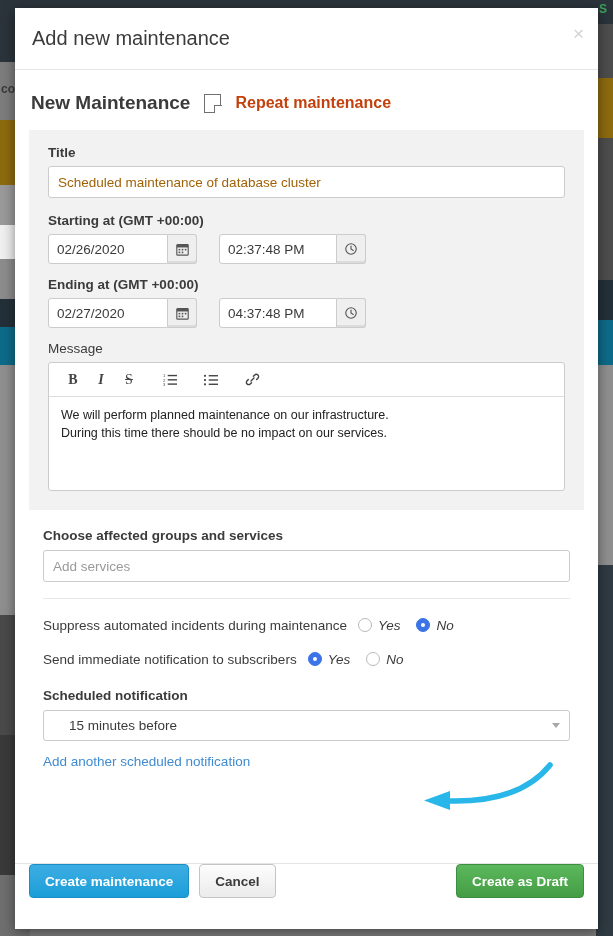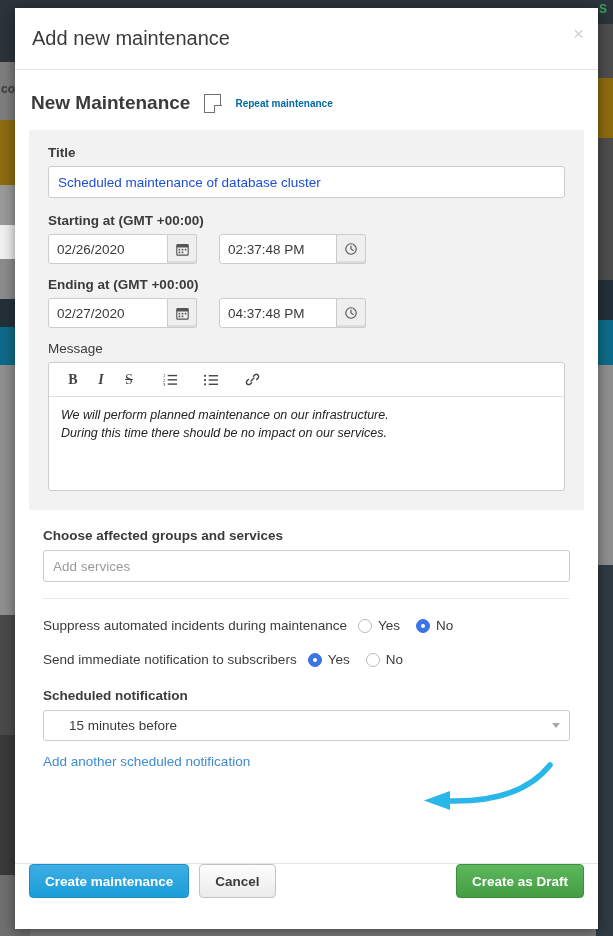--- a/index.html
+++ b/index.html
@@ -84,35 +84,35 @@
     cursor: pointer;
   }
   .repeat-icon::after {
     content: ""; position: absolute;
     right: -1.5px; bottom: -1.5px;
     width: 7px; height: 7px;
     background: #fff;
     border-left: 1.5px solid #707070;
     border-top: 1.5px solid #707070;
   }
-  .repeat-link { font-size: 10px; color: #0369a1; font-weight: bold; cursor: pointer; text-decoration: none; }
+  .repeat-link { font-size: 16px; color: #c2410c; font-weight: bold; cursor: pointer; text-decoration: none; }
 
   .gray-panel {
     background: #f2f2f2;
     padding: 15px 19px 19px 19px;
     margin-bottom: 18px;
   }
 
   .lbl { font-size: 13.5px; color: #3b3b3b; font-weight: bold; display: block; margin-bottom: 6px; }
   .lbl-light { font-size: 13.5px; color: #3b3b3b; font-weight: normal; display: block; margin-bottom: 6px; }
 
   .txt-input {
     width: 100%; height: 32px;
     border: 1px solid #ccc; border-radius: 3px;
-    padding: 0 9px; font-size: 13.5px; color: #1d4ed8;
+    padding: 0 9px; font-size: 13.5px; color: #a16207;
     background: #fff;
     font-family: "Liberation Sans", sans-serif;
   }
   .txt-input::placeholder { color: #9a9a9a; }
 
   .dt-row { display: flex; align-items: flex-start; margin-bottom: 13px; }
   .dt-field { width: 120px; height: 30px; border: 1px solid #ccc; border-radius: 3px 0 0 3px;
     padding: 0 8px; font-size: 13.5px; color: #3b3b3b; background: #fff;
     font-family: "Liberation Sans", sans-serif; }
   .dt-field.time { width: 118px; }
@@ -134,35 +134,34 @@
   .tb-btn {
     width: 28px; height: 28px;
     display: flex; align-items: center; justify-content: center;
     cursor: pointer; color: #444; font-size: 14px;
   }
   .tb-btn.sp { margin-left: 13px; }
   .editor-area {
     height: 93px; padding: 9px 12px;
     font-size: 12.5px; color: #222; line-height: 1.45;
     font-family: "Liberation Sans", sans-serif;
-    font-style: italic;
   }
 
   .divider { height: 1px; background: #e8e8e8; margin: 16px 0 0 0; }
 
   .field-block { padding: 0 14px; }
   .field-block .lbl { margin-bottom: 7px; }
 
   .radio-row {
     display: flex; align-items: center;
     margin: 19px 0 0 0;
     font-size: 13.5px; color: #3b3b3b;
   }
   .radio-row .q { font-weight: normal; }
-  .radio-opts { display: flex; align-items: flex-end; margin-left: 11px; gap: 6px; }
+  .radio-opts { display: flex; align-items: flex-start; margin-left: 11px; gap: 6px; font-style: italic; }
   .radio {
     width: 14px; height: 14px; border-radius: 50%;
     border: 1px solid #b9b9b9; background: #fff;
     display: inline-block; cursor: pointer; position: relative;
   }
   .radio.on { background: #3b73e8; border-color: #3b73e8; }
   .radio.on::after {
     content: ""; position: absolute; left: 4px; top: 4px;
     width: 4px; height: 4px; border-radius: 50%; background: #fff;
   }

